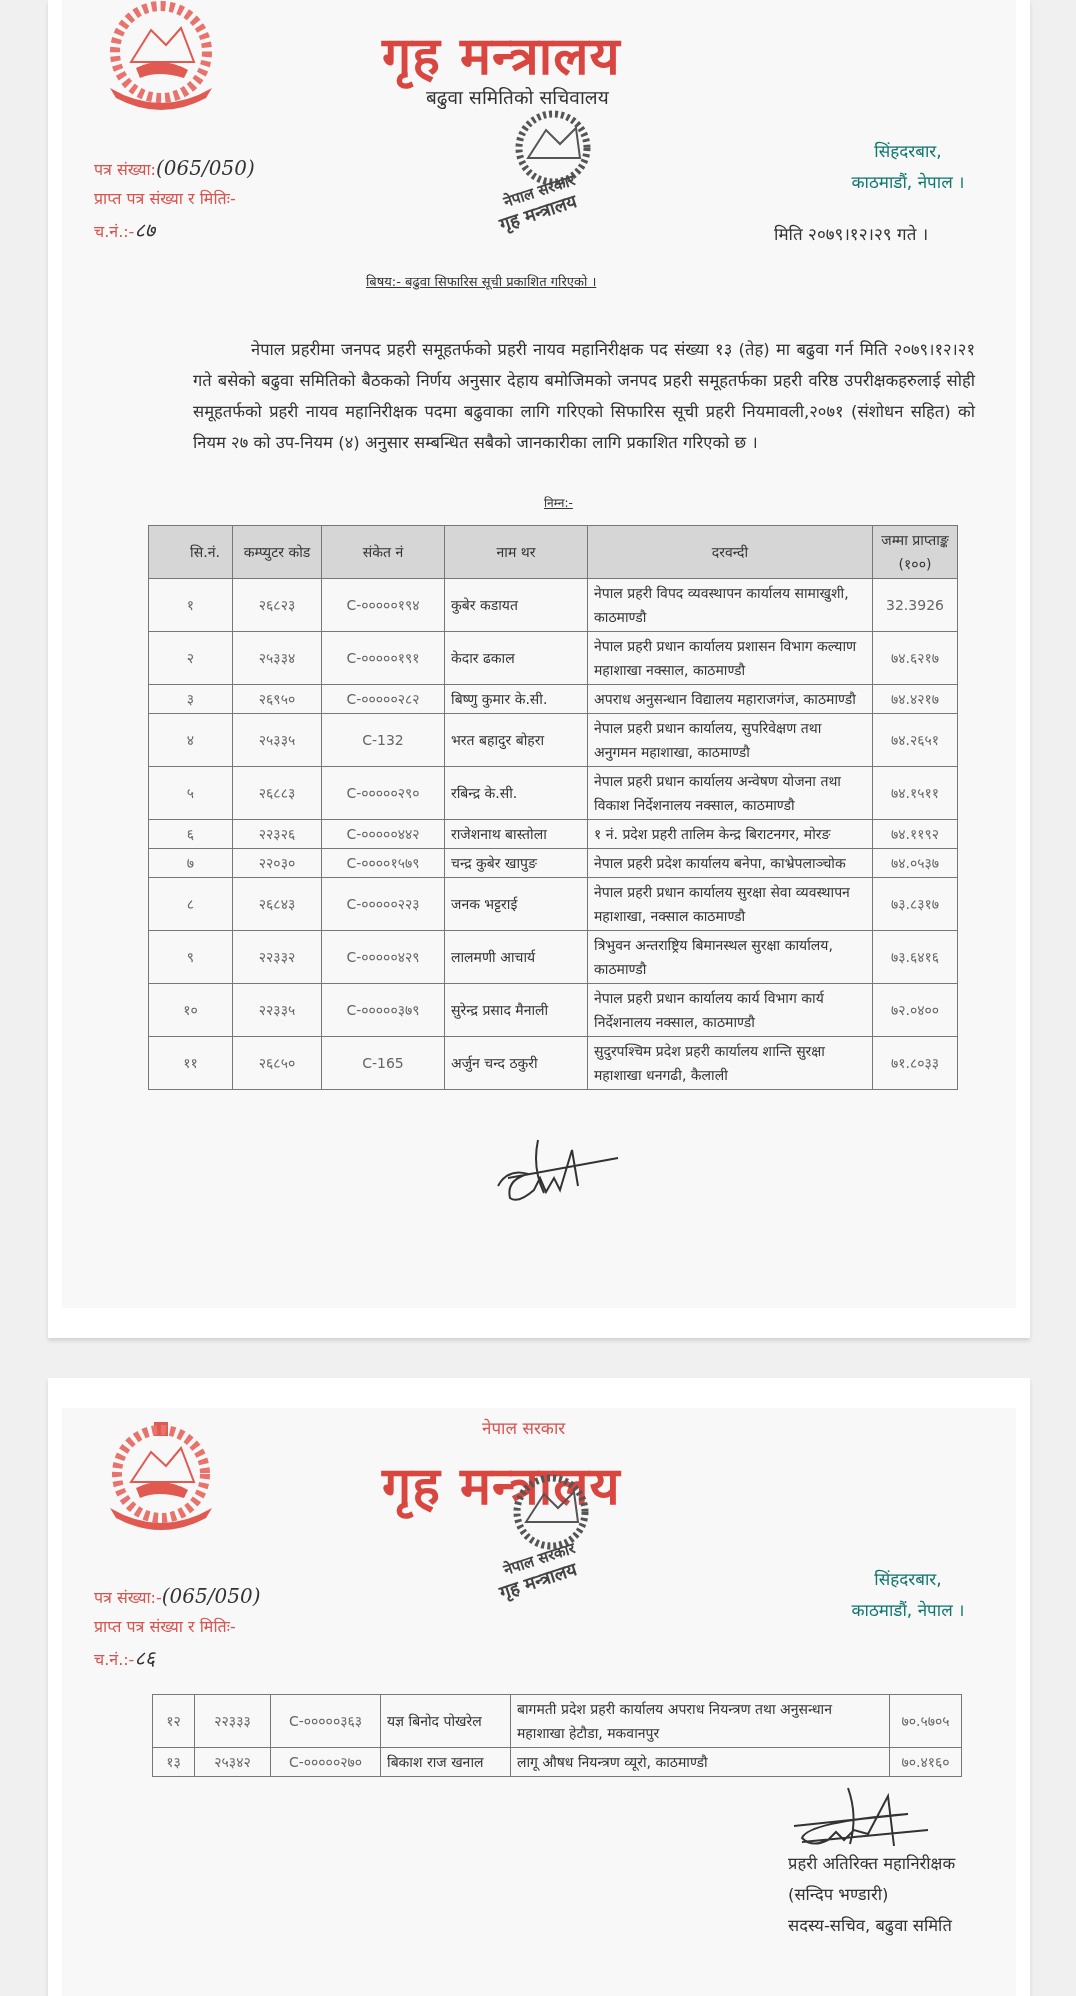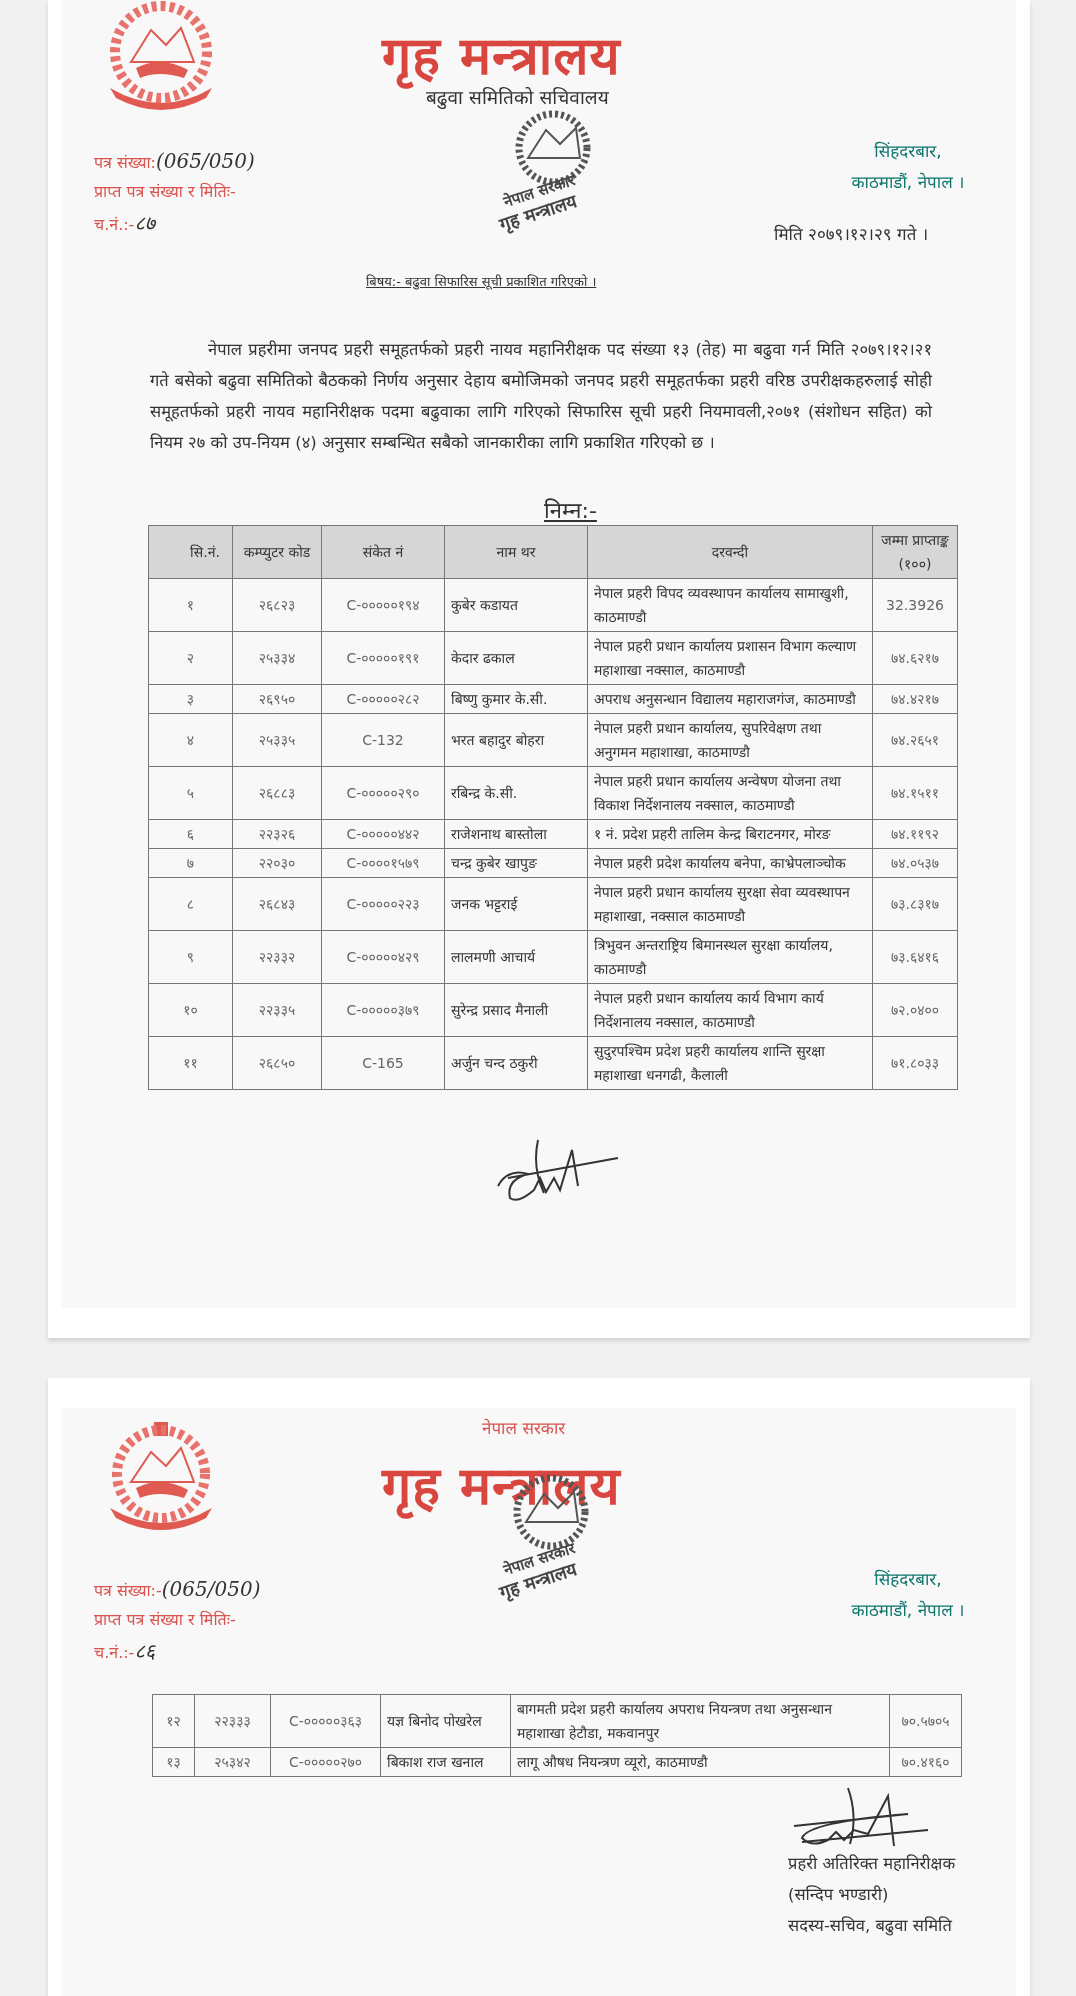--- a/index.html
+++ b/index.html
@@ -9,27 +9,27 @@
   #page2 { left:48px; top:1378px; width:982px; height:618px; }
   .paper { position:absolute; left:14px; right:14px; background:#f8f8f8; }
   #page1 .paper { top:0; bottom:30px; }
   #page2 .paper { top:30px; bottom:0; }
   .abs { position:absolute; }
   .red { color:#d9534f; }
   .emblem { position:absolute; width:130px; height:120px; }
   .emblem svg { width:100%; height:100%; }
   .title-big { font-weight:bold; font-size:52px; color:#d9463f; letter-spacing:1px; font-family:"DejaVu Sans", sans-serif; }
   .subtitle { font-size:19px; color:#333; }
-  .meta { font-size:16px; color:#d9534f; line-height:38px; }
+  .meta { font-size:16px; color:#d9534f; line-height:24px;margin-top:14px; }
   .hand { font-family:"DejaVu Serif", serif; font-style:italic; color:#333; font-size:20px; }
   .addr { font-size:17px; color:#0f766e; text-align:center; line-height:31px; }
   .date { font-size:17px; color:#333; }
   .subject { font-size:13px; color:#333; text-decoration:underline; }
-  .body-text { font-size:16.5px; line-height:31px; color:#333; text-align:justify; }
-  .nimna { font-size:22px; text-decoration:underline; color:#333; }
+  .body-text { font-size:16.5px; line-height:31px; color:#333; text-align:justify;margin-left:43px; }
+  .nimna { font-size:12px; text-decoration:underline; color:#333; }
   table.list { position:absolute; border-collapse:collapse; font-size:14px; color:#333; }
   table.list td, table.list th { border:1.5px solid #777; padding:2px 6px; line-height:24px; }
   table.list th { background:#d6d6d6; font-weight:normal; text-align:center; }
   td.c { text-align:center; color:#666; }
   td.l { text-align:left; }
   .stamp { position:absolute; width:120px; height:110px; }
   .stamp-text { position:absolute; font-size:18px; font-weight:bold; color:#444; transform:rotate(-18deg); white-space:nowrap; }
   .sig { position:absolute; }
   .sign-block { font-size:16.5px; color:#333; text-align:left; line-height:31px; }
 </style>

